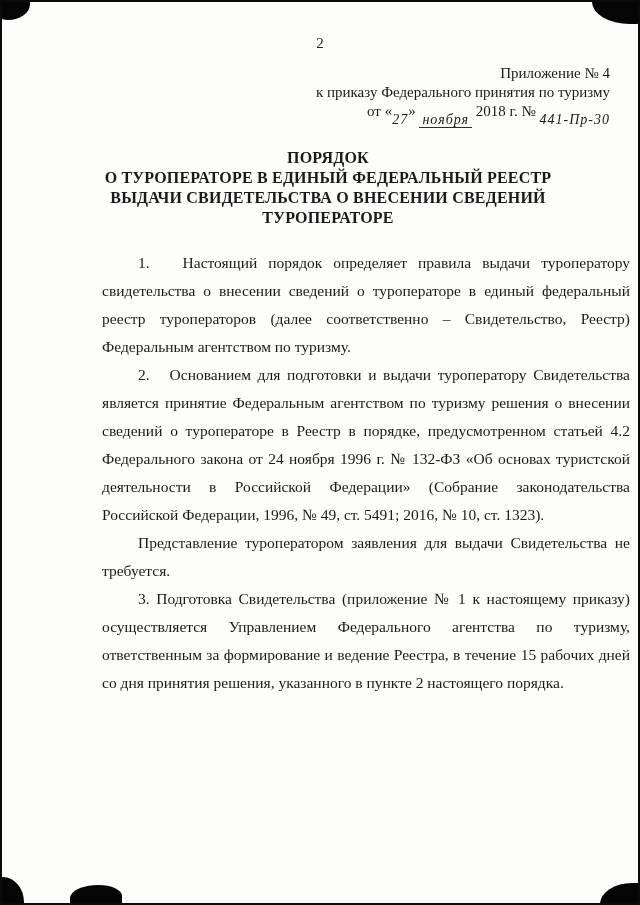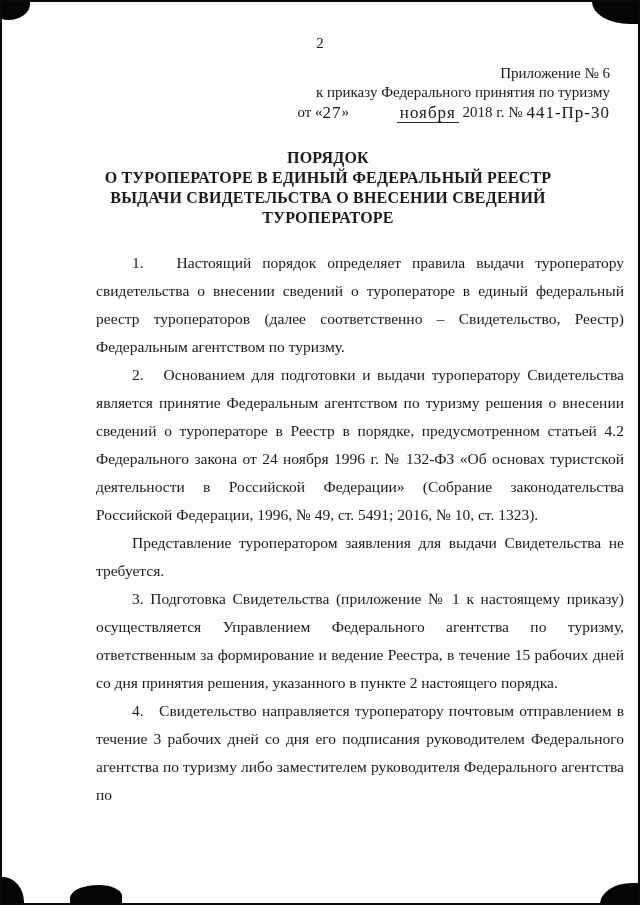--- a/index.html
+++ b/index.html
@@ -42,48 +42,48 @@
     position: absolute;
     top: 62px;
     right: 28px;
     width: 360px;
     text-align: right;
     font-size: 15px;
     line-height: 19px;
     white-space: nowrap;
   }
   .hand {
-    font-size: 17px;
+    font-style: italic;
+    font-size: 14px;
     letter-spacing: 1px;
     position: relative;
-    top: 1px;
+    top: 8px;
   }
   .hand.month {
     border-bottom: 1px solid #2a2a2a;
     padding: 0 3px;
-    margin-left: 44px;
   }
 
   .doc-title {
     position: absolute;
     top: 146px;
     left: 8px;
     width: 100%;
     margin: 0;
     text-align: center;
     font-size: 16px;
     font-weight: bold;
     line-height: 20px;
     letter-spacing: 0.2px;
   }
 
   .body-text {
     position: absolute;
     top: 247px;
-    left: 94px;
+    left: 100px;
     width: 528px;
     font-size: 15.5px;
     line-height: 28px;
     text-align: justify;
   }
   .body-text p {
     margin: 0;
     text-indent: 36px;
   }
 </style>
@@ -94,33 +94,32 @@
 
   <div class="blob tl"></div>
   <div class="blob tr"></div>
   <div class="blob bl"></div>
   <div class="blob bm"></div>
   <div class="blob br"></div>
 
   <div class="page-number">2</div>
 
   <div class="header-block">
-    <div>Приложение № 6</div>
+    <div>Приложение № 4</div>
     <div>к приказу Федерального принятия по туризму</div>
     <div><span>от «</span><span class="hand">27</span><span>» </span><span class="hand month">ноября</span><span> 2018 г. № </span><span class="hand">441-Пр-30</span></div>
   </div>
 
   <h1 class="doc-title">
     <div>ПОРЯДОК</div>
     <div>О ТУРОПЕРАТОРЕ В ЕДИНЫЙ ФЕДЕРАЛЬНЫЙ РЕЕСТР</div>
     <div>ВЫДАЧИ СВИДЕТЕЛЬСТВА О ВНЕСЕНИИ СВЕДЕНИЙ</div>
     <div>ТУРОПЕРАТОРЕ</div>
   </h1>
 
   <div class="body-text">
     <p>1.&nbsp;&nbsp;&nbsp;Настоящий порядок определяет правила выдачи туроператору свидетельства о внесении сведений о туроператоре в единый федеральный реестр туроператоров (далее соответственно – Свидетельство, Реестр) Федеральным агентством по туризму.</p>
     <p>2.&nbsp;&nbsp;&nbsp;Основанием для подготовки и выдачи туроператору Свидетельства является принятие Федеральным агентством по туризму решения о внесении сведений о туроператоре в Реестр в порядке, предусмотренном статьей 4.2 Федерального закона от 24 ноября 1996 г. № 132-ФЗ «Об основах туристской деятельности в Российской Федерации» (Собрание законодательства Российской Федерации, 1996, № 49, ст. 5491; 2016, № 10, ст. 1323).</p>
     <p>Представление туроператором заявления для выдачи Свидетельства не требуется.</p>
     <p>3. Подготовка Свидетельства (приложение № 1 к настоящему приказу) осуществляется Управлением Федерального агентства по туризму, ответственным за формирование и ведение Реестра, в течение 15 рабочих дней со дня принятия решения, указанного в пункте 2 настоящего порядка.</p>
-    <p>4.&nbsp;&nbsp;&nbsp;Свидетельство направляется туроператору почтовым отправлением в течение 3 рабочих дней со дня его подписания руководителем Федерального агентства по туризму либо заместителем руководителя Федерального агентства по</p>
   </div>
 
 </div>
 
 </body></html>

